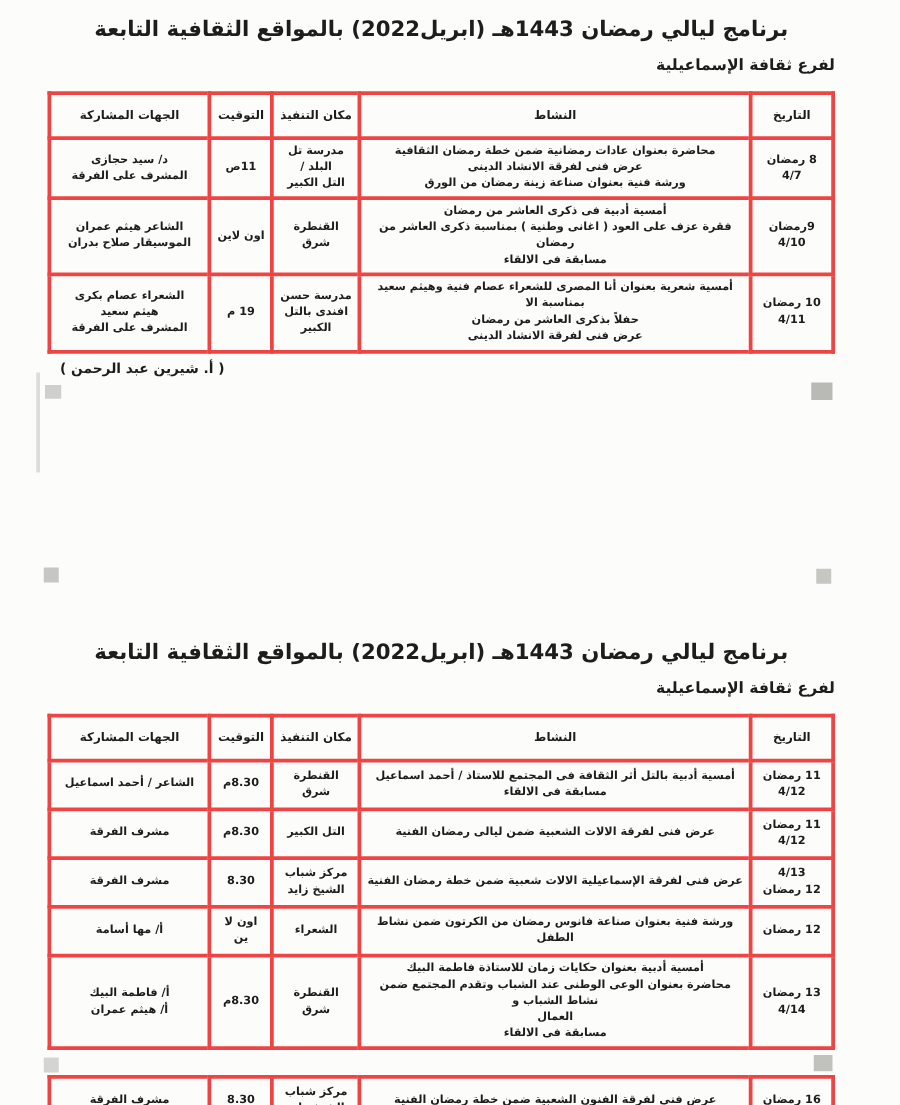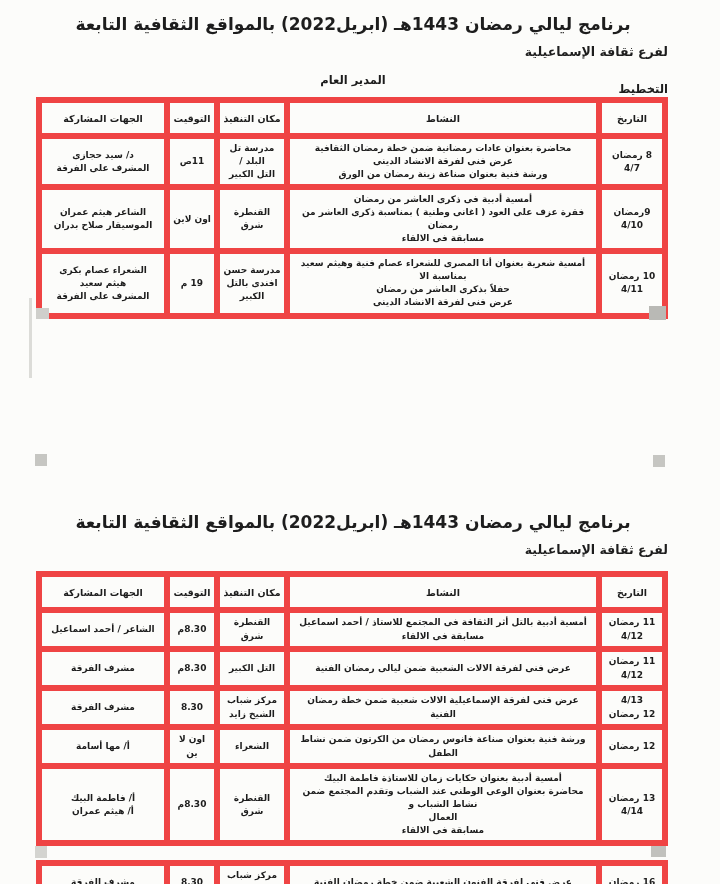--- a/index.html
+++ b/index.html
@@ -33,21 +33,21 @@
   .label-planning {
     position: absolute; right: 0; top: 9px;
     font-size: 11.5px; font-weight: bold;
   }
 
   table.program {
     width: 100%; border-collapse: collapse; table-layout: fixed;
     direction: rtl;
   }
   table.program th, table.program td {
-    border: 6px solid #ef4444;
+    border: 3px solid #ef4444;
     text-align: center; vertical-align: middle;
   }
   table.program th {
     font-size: 9.5px; font-weight: bold; height: 36px; padding: 2px;
   }
   table.program td {
     font-size: 9px; font-weight: bold; padding: 3px 3px;
     white-space: pre-line; line-height: 1.45;
   }
   table.program tbody tr { height: 39px; }
@@ -65,24 +65,20 @@
   #artifact-sq-r2 { left: 653px; top: 455px; width: 12px; height: 12px; background: #c6c6c2; }
   #artifact-sq-l3 { left: 35px; top: 846px; width: 12px; height: 12px; background: #d4d4d0; }
   #artifact-sq-r3 { left: 651px; top: 844px; width: 15px; height: 13px; background: #c1c1bd; }
 </style>
 </head>
 <body>
 
 <section class="page" id="page1">
   <h1 class="title">برنامج ليالي رمضان 1443هـ  (ابريل2022) بالمواقع الثقافية التابعة</h1>
   <div class="subtitle">لفرع ثقافة الإسماعيلية</div>
-  <div class="header-labels">
-    <span class="label-director">المدير العام</span>
-    <span class="label-planning">التخطيط</span>
-  </div>
   <table class="program">
     <colgroup>
       <col style="width:66px">
         <col style="width:312px">
         <col style="width:70px">
         <col style="width:50px">
         <col style="width:128px">
     </colgroup>
     <thead>
         <tr>
@@ -126,20 +122,21 @@
           <td class="col-place">مدرسة حسن
 افندى بالتل
 الكبير</td>
           <td class="col-time">19 م</td>
           <td class="col-participants">الشعراء عصام بكرى
 هيثم سعيد
 المشرف على الفرقة</td>
         </tr>
       </tbody>
   </table>
+  <div class="signature">( أ. شيرين عبد الرحمن )</div>
 </section>
 
 <div class="artifact" id="artifact-line-left"></div>
 <div class="artifact" id="artifact-sq-l1"></div>
 <div class="artifact" id="artifact-sq-r1"></div>
 <div class="artifact" id="artifact-sq-l2"></div>
 <div class="artifact" id="artifact-sq-r2"></div>
 <div class="artifact" id="artifact-sq-l3"></div>
 <div class="artifact" id="artifact-sq-r3"></div>
 

